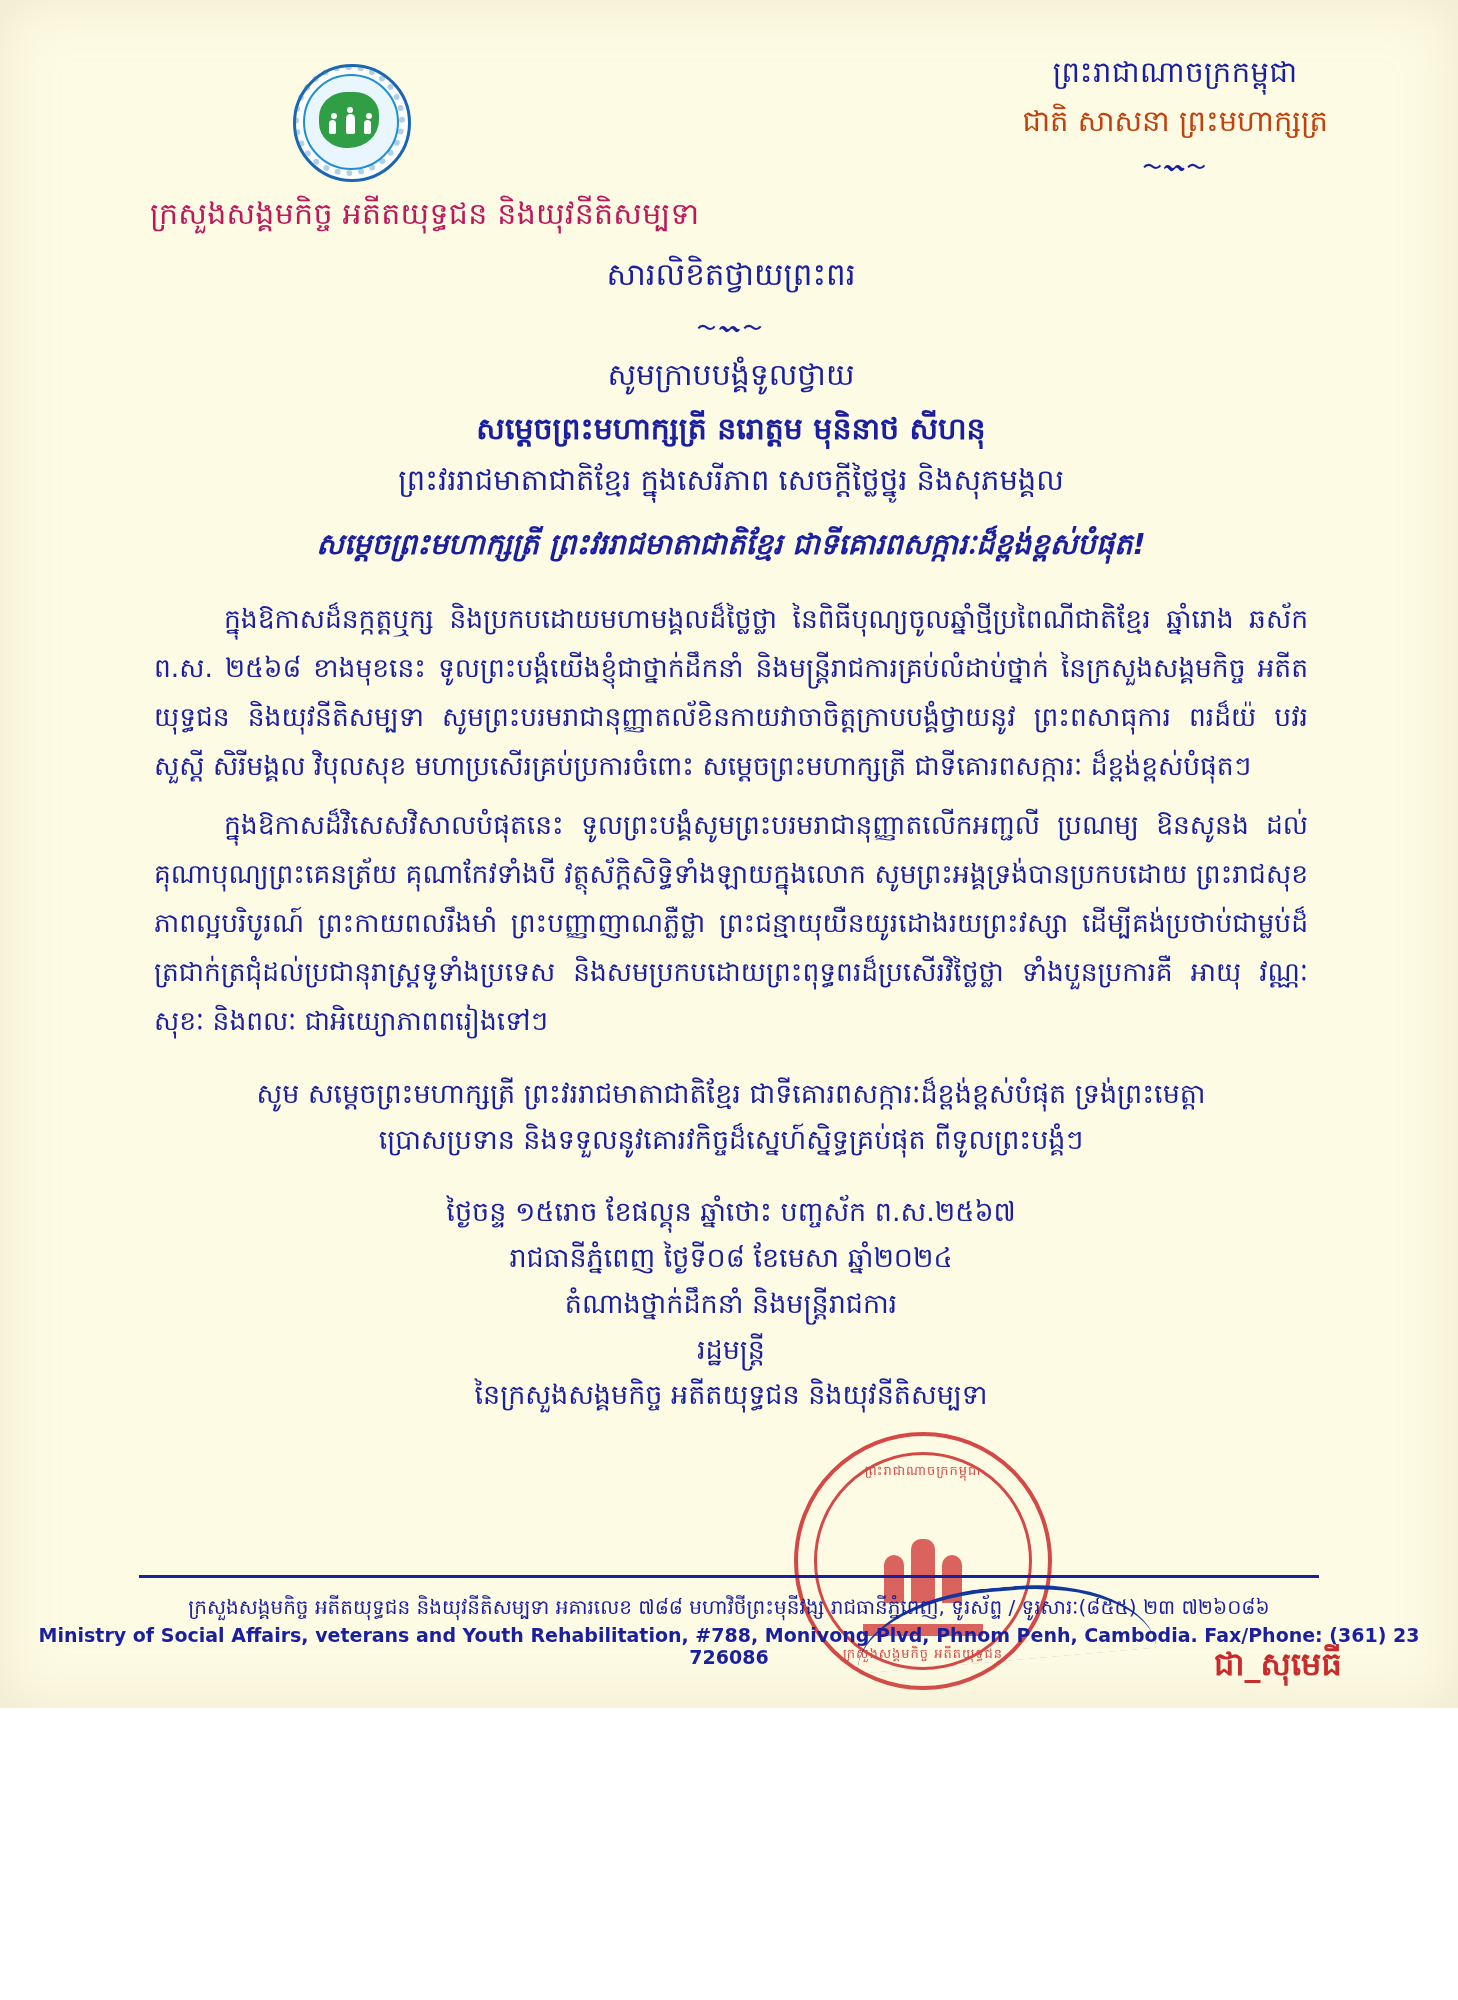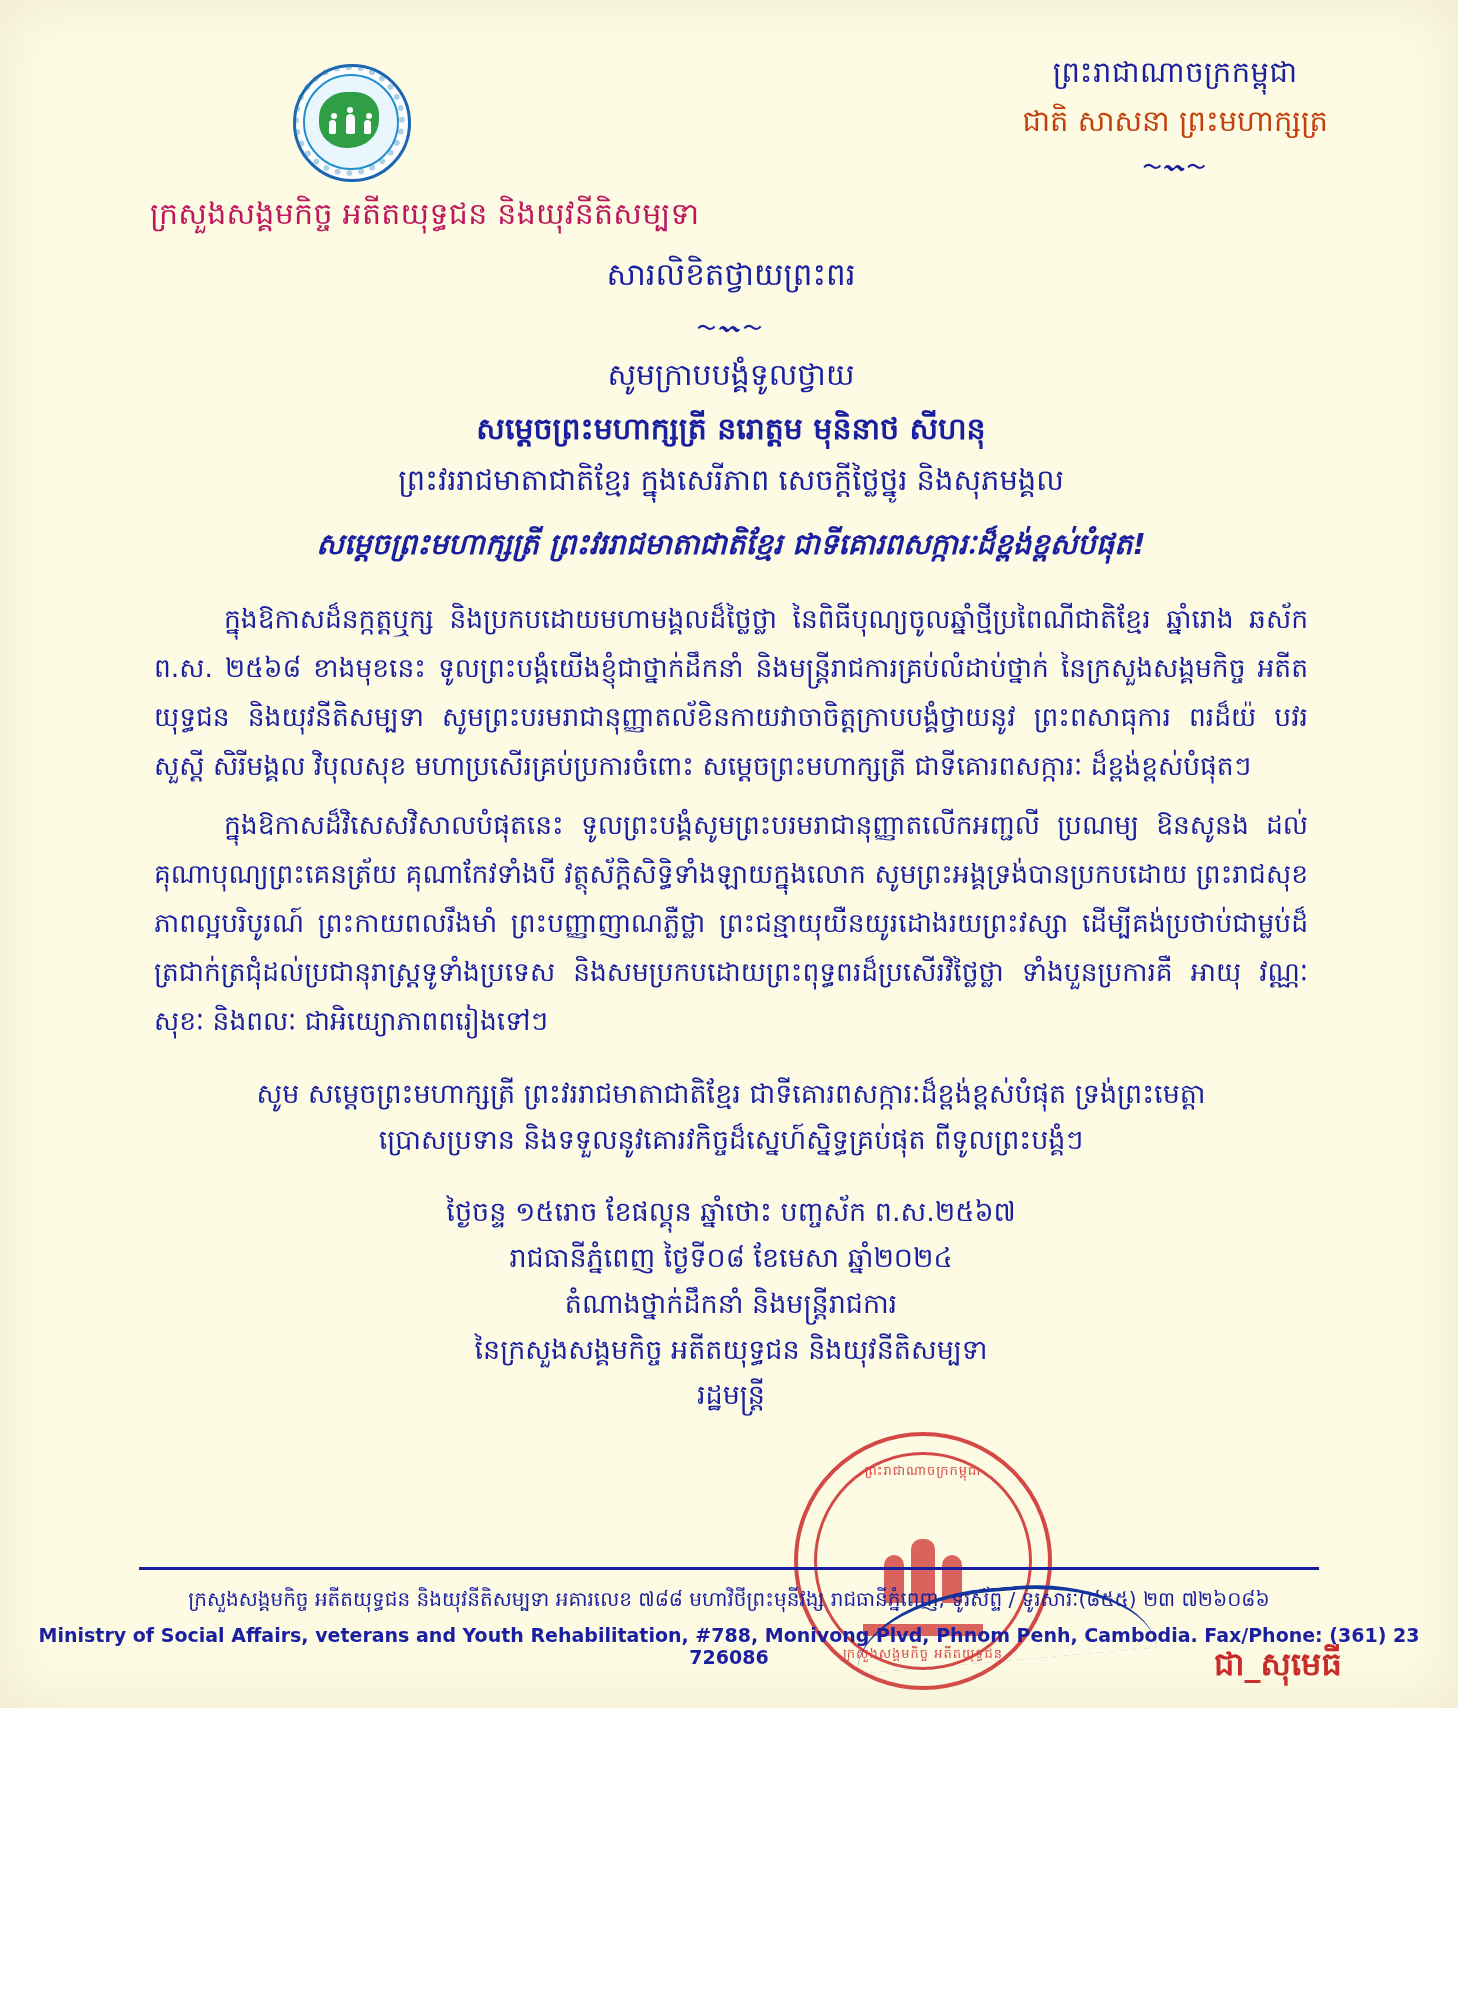--- a/index.html
+++ b/index.html
@@ -288,21 +288,21 @@
   }
   .footer .rule {
     width: 1180px;
     height: 3px;
     background: #1a1fa0;
     margin: 0 auto 16px auto;
   }
   .footer .kh {
     color: #1a1fa0;
     font-size: 20px;
-    margin-bottom: 8px;
+    margin-bottom: 0;
   }
   .footer .en {
     color: #1a1fa0;
     font-size: 19px;
     font-weight: bold;
   }
 </style>
 </head>
 <body>
 
@@ -349,22 +349,22 @@
 
     <div class="closing">
       <div>សូម សម្ដេចព្រះមហាក្សត្រី ព្រះវររាជមាតាជាតិខ្មែរ ជាទីគោរពសក្ការៈដ៏ខ្ពង់ខ្ពស់បំផុត ទ្រង់ព្រះមេត្តា</div>
       <div>ប្រោសប្រទាន និងទទួលនូវគោរវកិច្ចដ៏ស្នេហ៍ស្និទ្ធគ្រប់ផុត ពីទូលព្រះបង្គំៗ</div>
     </div>
 
     <div class="closing">
       <div>ថ្ងៃចន្ទ ១៥រោច ខែផល្គុន ឆ្នាំថោះ បញ្ចស័ក ព.ស.២៥៦៧</div>
       <div>រាជធានីភ្នំពេញ ថ្ងៃទី០៨ ខែមេសា ឆ្នាំ២០២៤</div>
       <div>តំណាងថ្នាក់ដឹកនាំ និងមន្ត្រីរាជការ</div>
+      <div>រដ្ឋមន្ត្រី</div>
       <div>នៃក្រសួងសង្គមកិច្ច អតីតយុទ្ធជន និងយុវនីតិសម្បទា</div>
-      <div>រដ្ឋមន្ត្រី</div>
     </div>
 
     <div class="sign-area">
       <div class="stamp">
         <div class="inner"></div>
         <div class="arc-text-top">ព្រះរាជាណាចក្រកម្ពុជា</div>
         <div class="temple">
           <div class="tower"></div>
           <div class="tower mid"></div>
           <div class="tower"></div>

